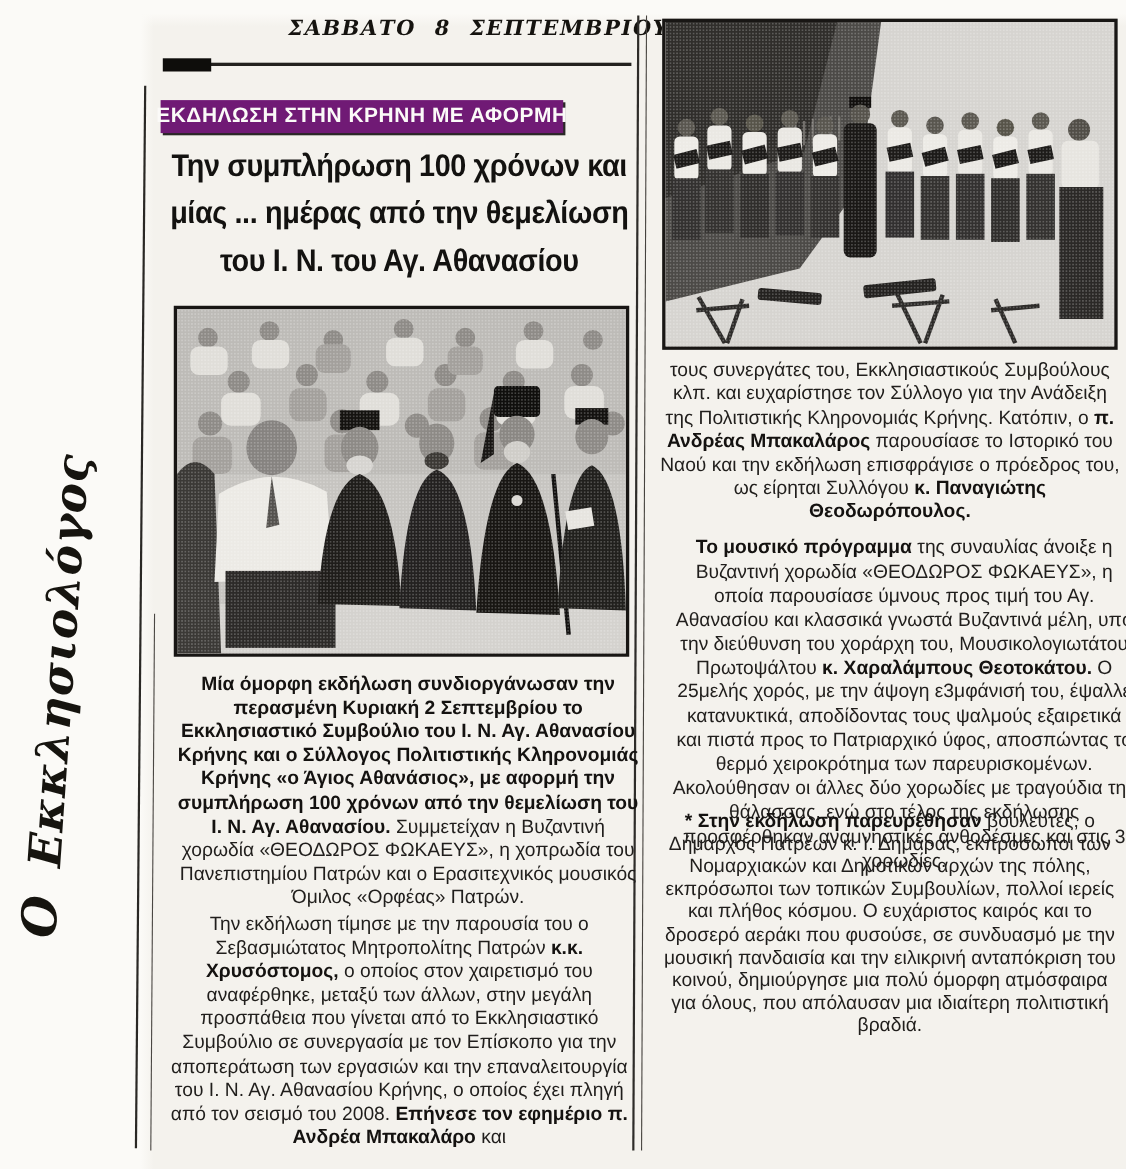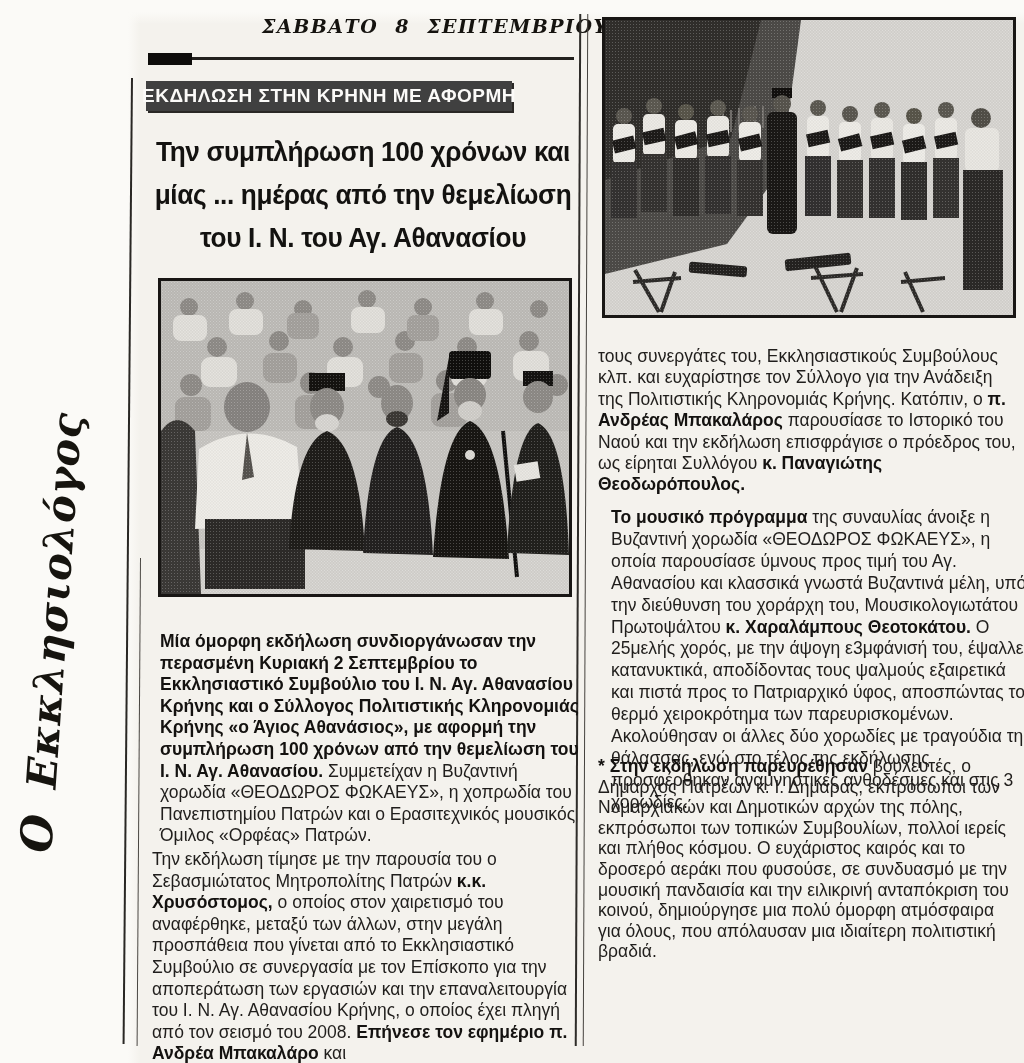--- a/index.html
+++ b/index.html
@@ -15,38 +15,38 @@
         font-size:19px;letter-spacing:1.5px;word-spacing:9px;white-space:nowrap;color:#15130f;}
   .rule-line{position:absolute;left:152px;top:57px;width:422px;height:3px;background:#23211e;}
   .rule-block{position:absolute;left:148px;top:53px;width:44px;height:12px;background:#0e0d0b;}
   
   .masthead{position:absolute;left:-151px;top:626px;width:402px;height:52px;text-align:center;
         transform:rotate(-86deg);white-space:nowrap;color:#16140f;
         font-family:"DejaVu Serif",serif;font-style:italic;}
   .masthead .o{font-size:44px;font-weight:bold;margin-right:26px;}
   .masthead .t{font-size:41px;font-weight:bold;letter-spacing:1px;}
   
-  .kicker{position:absolute;left:146px;top:81px;width:366px;height:30px;background:#404040;
+  .kicker{position:absolute;left:146px;top:91px;width:366px;height:30px;background:#701a75;
         color:#fbfaf8;display:flex;align-items:center;justify-content:center;
         font-weight:bold;font-size:19px;letter-spacing:.5px;white-space:nowrap;
         box-shadow:2px 2px 0 #2a2826;}
   .headline{position:absolute;left:133px;top:130px;width:460px;text-align:center;
         transform:scaleX(.92);transform-origin:50% 0;
         font-weight:bold;font-size:28.5px;line-height:43px;letter-spacing:-.4px;color:#131210;}
   .headline div{white-space:nowrap;}
   
   .photo{position:absolute;border:3px solid #181614;background:#c9c7c3;}
   .photo svg{display:block;width:100%;height:100%;}
   .photo::after{content:"";position:absolute;inset:0;
         background-image:radial-gradient(rgba(255,255,255,.22) .7px,rgba(0,0,0,.05) .9px,transparent 1.1px);
         background-size:3px 3px;pointer-events:none;}
   .photo-left{left:158px;top:278px;width:408px;height:313px;}
   .photo-right{left:602px;top:17px;width:408px;height:295px;}
   
-  .para{position:absolute;text-align:left;font-size:17.5px;line-height:21.6px;color:#201e1c;margin-top:20px;}
+  .para{position:absolute;text-align:center;font-size:17.5px;line-height:21.6px;color:#201e1c;}
   .para b{font-weight:bold;color:#141210;}
   .para-l1{left:160px;top:611px;width:422px;}
   .para-l2{left:152px;top:829px;width:422px;}
   .para-r1{left:598px;top:326px;width:422px;line-height:21.4px;}
   .para-r2{left:611px;top:487px;width:422px;line-height:21.9px;}
   .para-r3{left:598px;top:736px;width:422px;line-height:20.6px;}
   
   .divider-a{position:absolute;left:577px;top:14px;width:2px;height:1032px;background:#2e2c29;transform:rotate(.25deg);}
   .divider-b{position:absolute;left:585px;top:14px;width:1px;height:1032px;background:#45423e;transform:rotate(.25deg);}
   .lborder-a{position:absolute;left:131px;top:78px;width:2px;height:966px;background:#2a2825;transform:rotate(.5deg);transform-origin:top center;}

